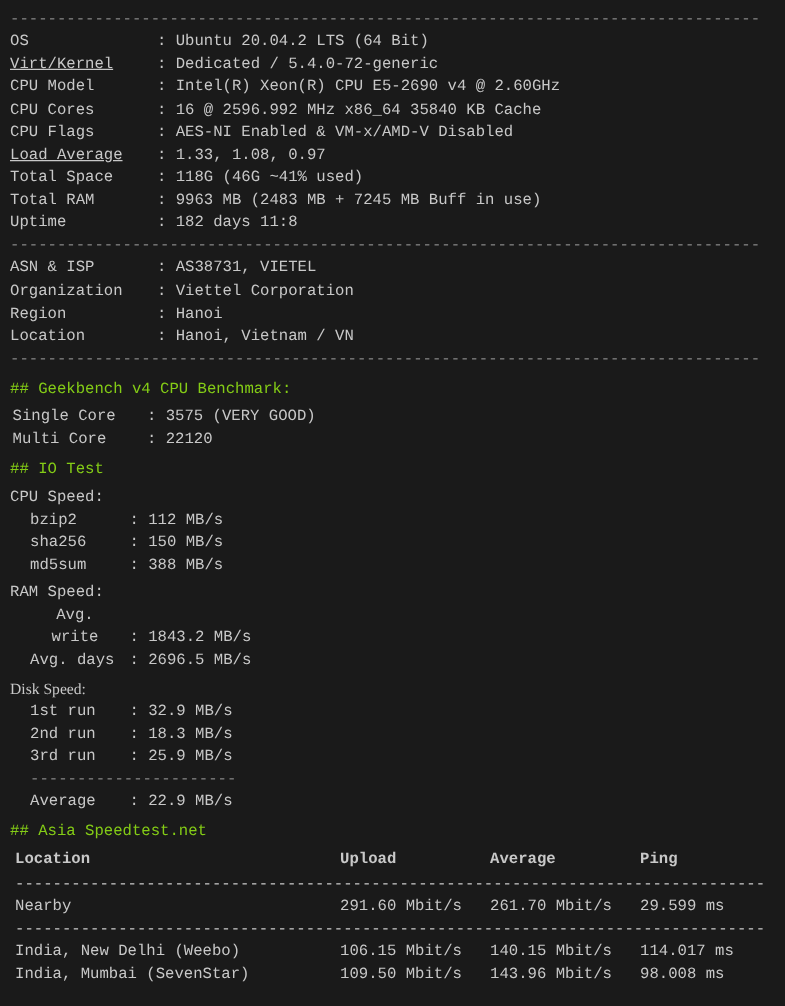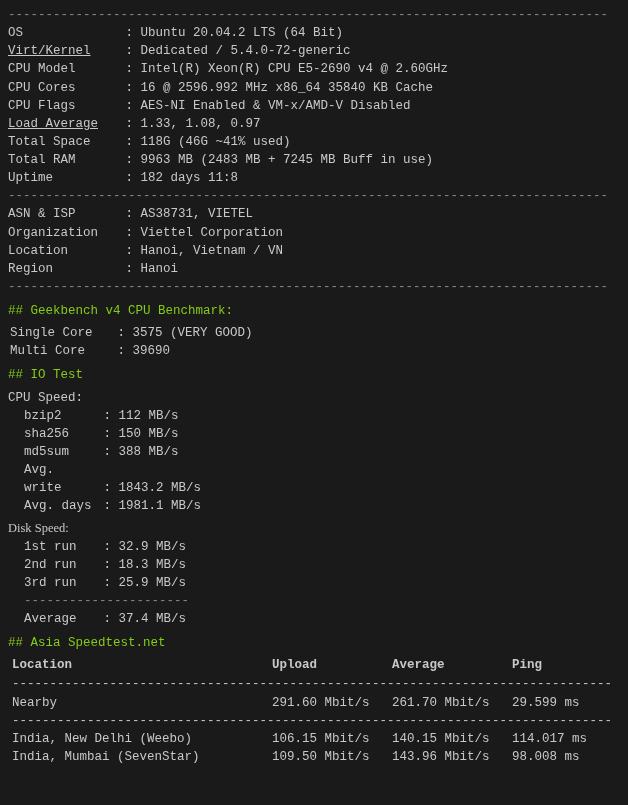--- a/index.html
+++ b/index.html
@@ -106,49 +106,49 @@
       <span>AS38731, VIETEL</span>
     </div>
 
     <div>
       <span style="display:inline-block;width:110px;">Organization</span>
       <span>: </span>
       <span>Viettel Corporation</span>
     </div>
 
     <div>
+      <span style="display:inline-block;width:110px;">Region</span>
+      <span>: </span>
+      <span>Hanoi</span>
+    </div>
+
+    <div>
       <span style="display:inline-block;width:110px;">Location</span>
       <span>: </span>
       <span>Hanoi, Vietnam / VN</span>
-    </div>
-
-    <div>
-      <span style="display:inline-block;width:110px;">Region</span>
-      <span>: </span>
-      <span>Hanoi</span>
     </div>
 
     <div class="divider">--------------------------------------------------------------------------------</div>
   </div>
 
   <div style="margin-top:4px;">
     <div class="section-header">## Geekbench v4 CPU Benchmark:</div>
 
     <div style="padding-left:2px;">
       <span style="display:inline-block;width:100px;">Single Core</span>
       <span>: </span>
       <span>3575</span>
       <span>  </span>
       <span>(VERY GOOD)</span>
     </div>
 
     <div style="padding-left:2px;">
       <span style="display:inline-block;width:100px;">Multi Core</span>
       <span>: </span>
-      <span>39690</span>
+      <span>22120</span>
     </div>
   </div>
 
   <div style="margin-top:6px;">
     <div class="section-header">## IO Test</div>
 
     <div style="margin-top:2px;">CPU Speed:</div>
 
     <div style="padding-left:16px;">
       <span style="display:inline-block;width:72px;">bzip2</span>
@@ -161,31 +161,32 @@
       <span>: </span>
       <span>150 MB/s</span>
     </div>
 
     <div style="padding-left:16px;">
       <span style="display:inline-block;width:72px;">md5sum</span>
       <span>: </span>
       <span>388 MB/s</span>
     </div>
 
-
-    <div style="padding-left:16px;">
-      <span style="display:inline-block;width:72px;">Avg. write</span>
+    <div style="margin-top:4px;">RAM Speed:</div>
+
+    <div style="padding-left:16px;">
+      <span style="display:inline-block;width:72px;text-align:center;">Avg. write</span>
       <span>: </span>
       <span>1843.2 MB/s</span>
     </div>
 
     <div style="padding-left:16px;">
       <span style="display:inline-block;width:72px;">Avg. days</span>
       <span>: </span>
-      <span>1981.1 MB/s</span>
+      <span>2696.5 MB/s</span>
     </div>
 
     <div style="margin-top:4px;font-family:Liberation Serif, serif;">Disk Speed:</div>
 
     <div style="padding-left:16px;">
       <span style="display:inline-block;width:72px;">1st run</span>
       <span>: </span>
       <span>32.9 MB/s</span>
     </div>
 
@@ -199,21 +200,21 @@
       <span style="display:inline-block;width:72px;">3rd run</span>
       <span>: </span>
       <span>25.9 MB/s</span>
     </div>
 
     <div style="padding-left:16px;" class="divider">----------------------</div>
 
     <div style="padding-left:16px;">
       <span style="display:inline-block;width:72px;">Average</span>
       <span>: </span>
-      <span>37.4 MB/s</span>
+      <span>22.9 MB/s</span>
     </div>
   </div>
 
   <div style="margin-top:6px;">
     <div class="section-header">## Asia Speedtest.net</div>
 
     <div style="margin-top:2px;">
       <table class="speedtest">
         <thead>
           <tr>

